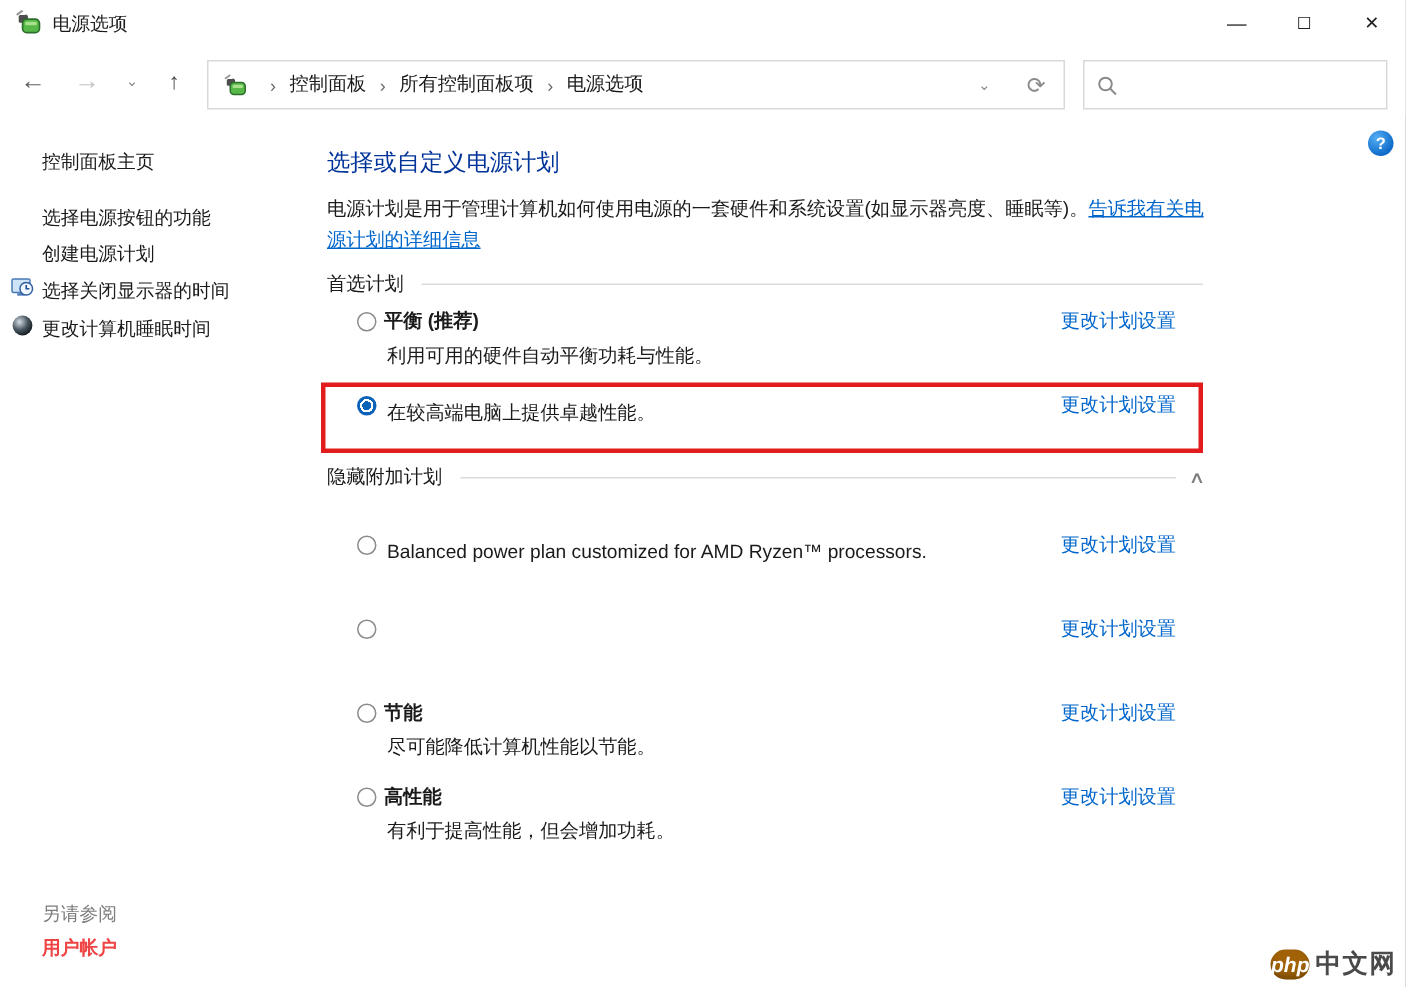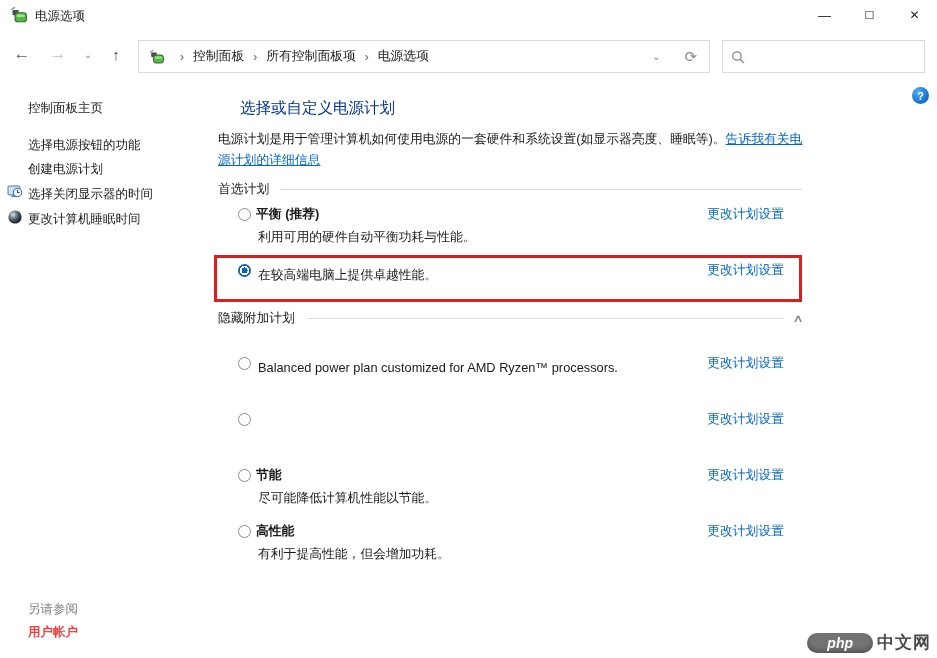--- a/index.html
+++ b/index.html
@@ -42,38 +42,38 @@
   
   .help-btn { position:absolute; left:912px; top:87px; width:17px; height:17px; border-radius:50%;
     background:radial-gradient(circle at 35% 30%, #55aef5, #0f6cc9 70%); color:#fff; font-size:11px; font-weight:bold;
     display:flex; align-items:center; justify-content:center; }
   
   .side-item { position:absolute; font-size:12.5px; white-space:nowrap; cursor:default; }
   .side-icon { position:absolute; left:7px; width:16px; height:16px; }
   .see-also-hdr { color:#7e7e7e; }
   .see-also-link { font-weight:bold; color:#ef4444; }
   
-  .main-heading { position:absolute; left:218px; top:98px; font-size:15.5px; color:#003399;margin-left:22px; }
+  .main-heading { position:absolute; left:218px; top:98px; font-size:15.5px; color:#003399; }
   .intro { position:absolute; left:218px; top:128px; width:585px; line-height:21px; }
   .intro a, .plan-link, .intro .link { color:#0066cc; text-decoration:underline; cursor:pointer; }
   .section-hdr { position:absolute; left:218px; width:584px; display:flex; align-items:center; }
   .section-line { flex:1; height:1px; background:#dcdcdc; margin-left:12px; }
   .section-chevron { color:#7a7a7a; font-size:11px; margin-left:10px; transform:scaleX(1.4); }
   .plan { position:absolute; left:218px; width:584px; }
   .radio { position:absolute; left:20px; top:3px; width:13px; height:13px; border-radius:50%; border:1px solid #8b8b8b; background:#fff; }
   .radio.selected { border:none;
     background:radial-gradient(circle, #0a62b9 0 3px, #ffffff 3px 4.5px, #0a62b9 4.5px 6.5px); }
   .plan-name { margin-left:38px; font-weight:bold; line-height:18px; white-space:nowrap; }
   .plan-desc { margin-left:40px; margin-top:5px; line-height:18px; white-space:nowrap; }
   .plan-link { position:absolute; right:18px; top:1px; text-decoration:none; }
   .highlight-box { position:absolute; left:214px; top:255px; width:588px; height:47px; border:3px solid #e21c1c; pointer-events:none; }
   
   .php-logo { position:absolute; right:6px; bottom:4px; display:flex; align-items:center; gap:4px; }
-  .php-badge { background:#737373; color:#fff; font-weight:bold; font-style:italic; font-size:14px;
-    border-radius:11px; padding:2px 20px; box-shadow:inset 0 -3px 4px rgba(0,0,0,.25); }
+  .php-badge { background:#a16207; color:#fff; font-weight:bold; font-style:italic; font-size:14px;
+    border-radius:11px; padding:2px 0; box-shadow:inset 0 -3px 4px rgba(0,0,0,.25); }
   .php-text { color:#4a4a4a; font-weight:900; font-size:17px; letter-spacing:1px; }
 </style>
 </head>
 <body>
 
 <div class="titlebar">
   <svg class="titlebar-icon" viewBox="0 0 16 16">
     <line x1="1" y1="3.5" x2="4.5" y2="1" stroke="#9a9a9a" stroke-width="1.3"></line>
     <line x1="3.5" y1="6" x2="7" y2="3.5" stroke="#9a9a9a" stroke-width="1.3"></line>
     <rect x="2.2" y="3.6" width="5.5" height="4.6" rx="1" fill="#4d4d4d"></rect>

